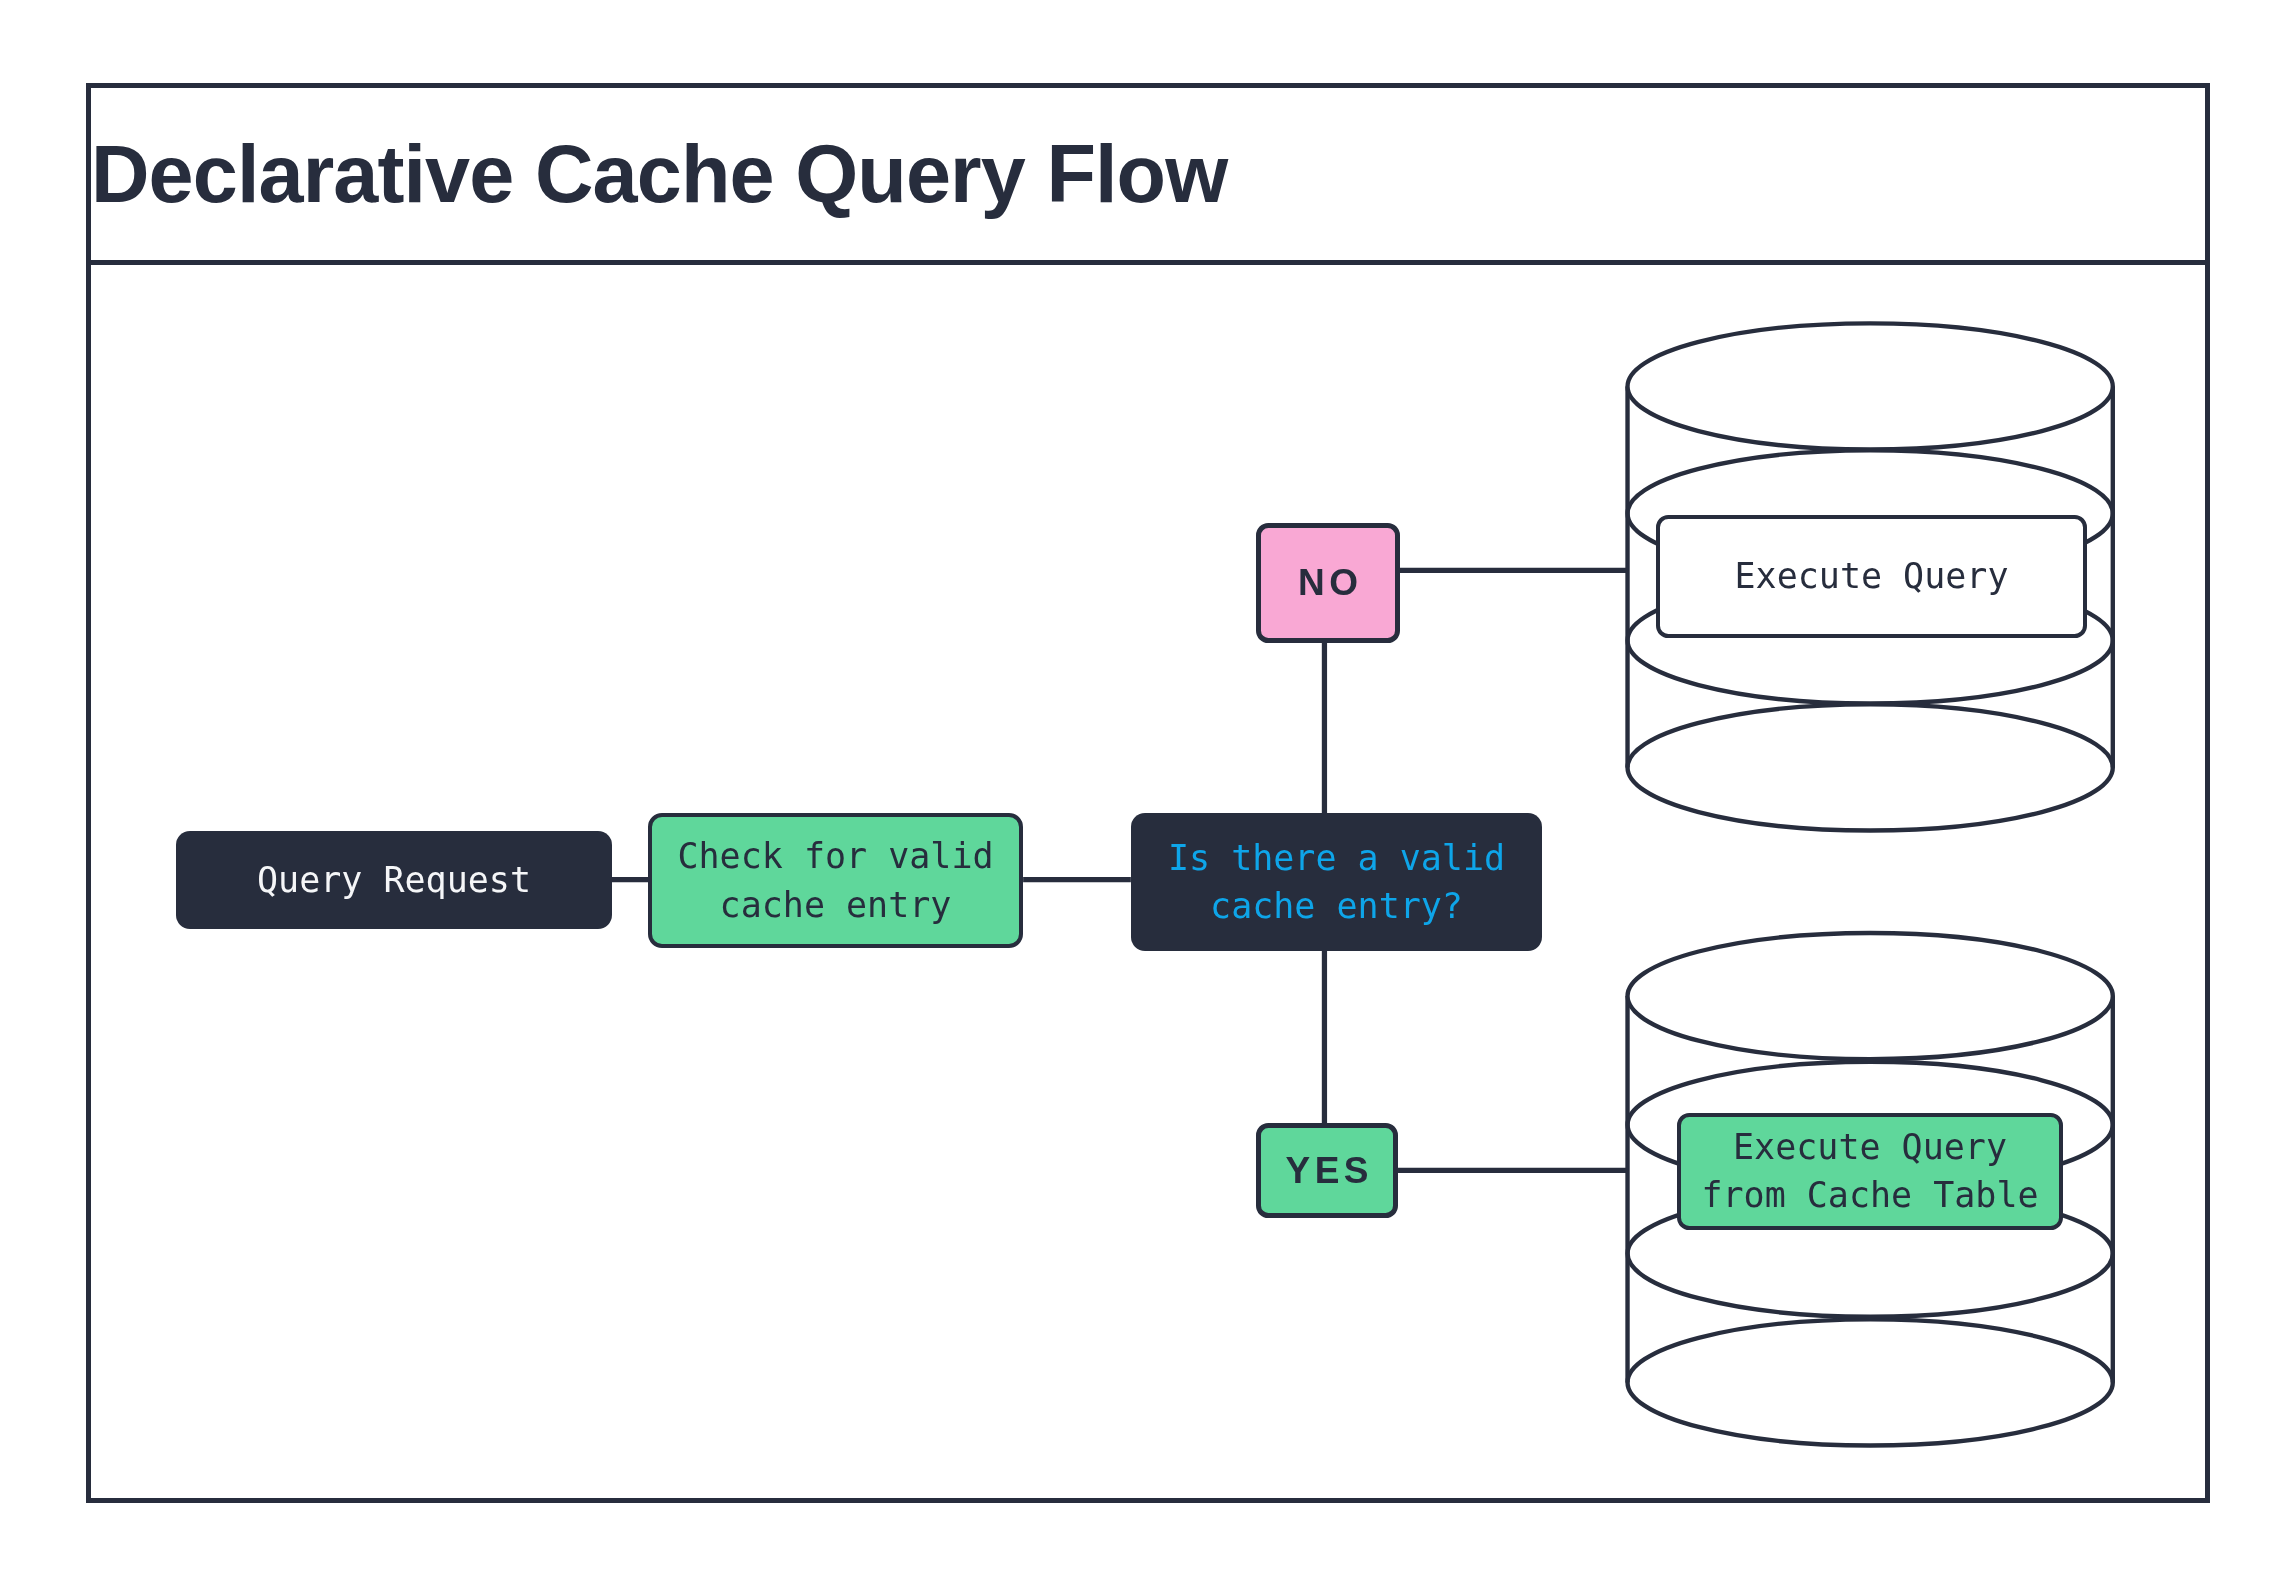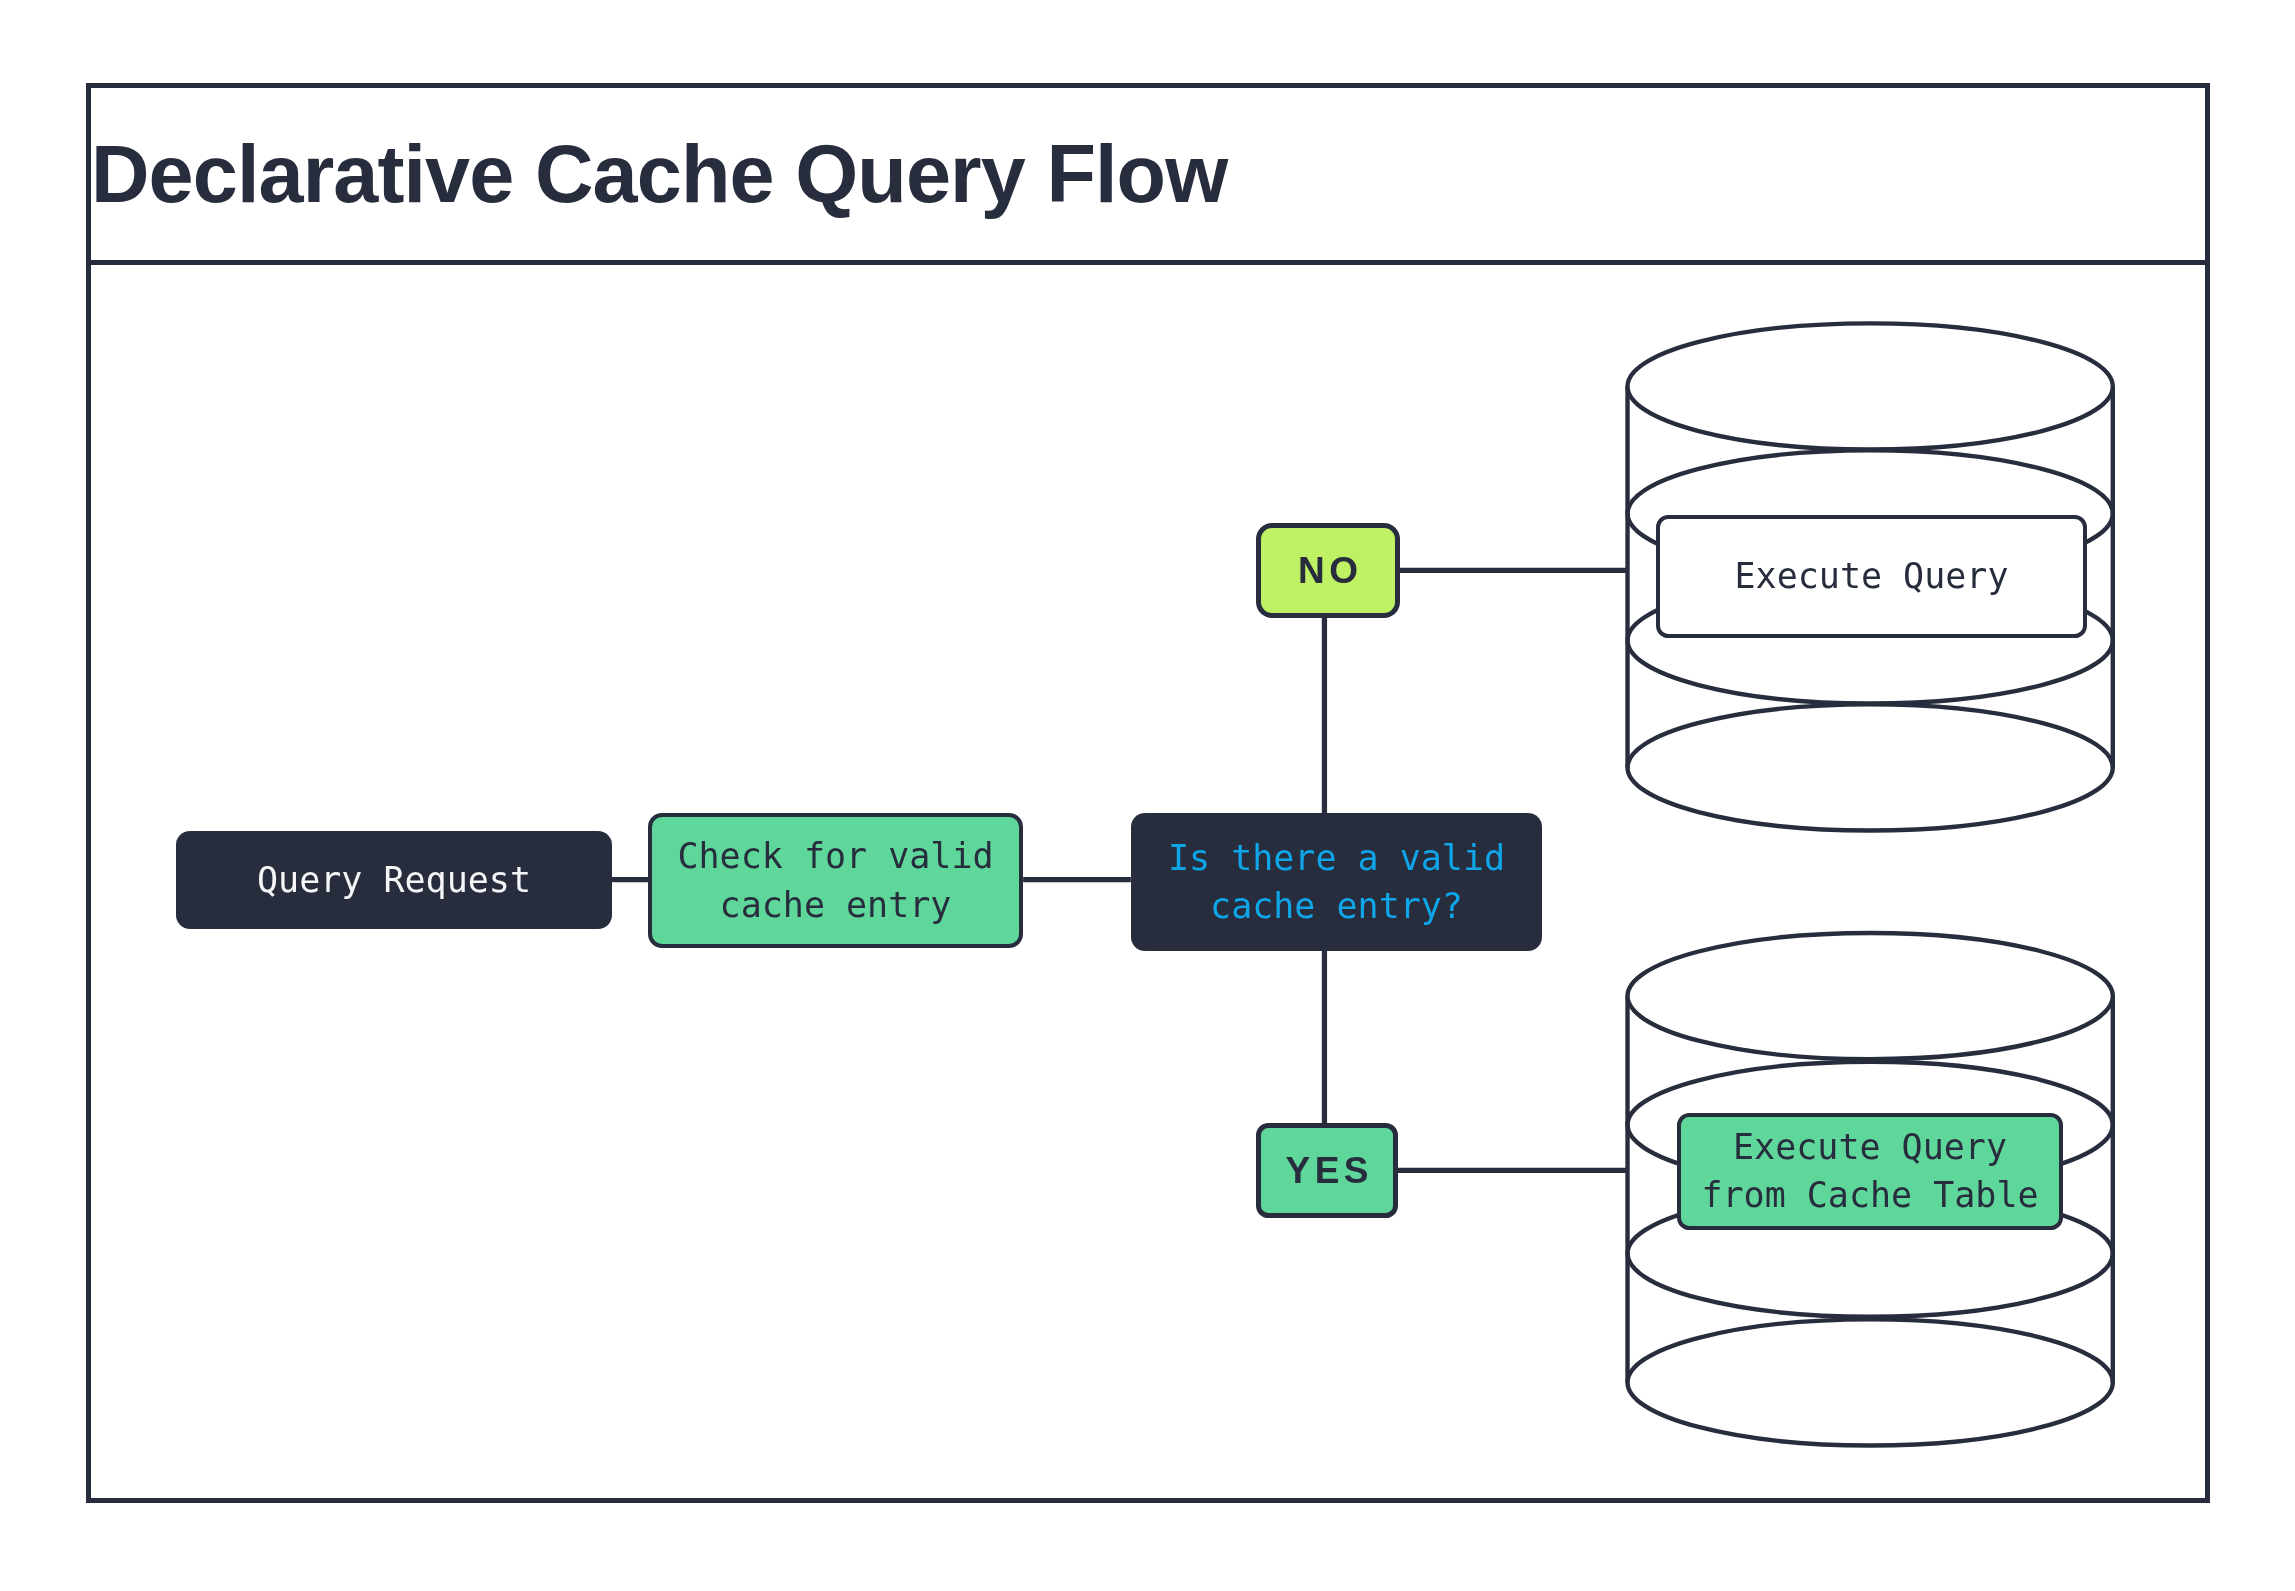--- a/index.html
+++ b/index.html
@@ -73,21 +73,21 @@
     justify-content: center;
     font-family: "Liberation Sans", sans-serif;
     font-weight: 700;
     font-size: 37px;
     letter-spacing: 4.4px;
     border: 5.3px solid #272D3D;
     border-radius: 12.3px;
     color: #272D3D;
     text-indent: 4.4px; 
   }
-  .branch-no  { left: 1256px; top: 523px; width: 144px; height: 95px; background: #bef264; border-radius: 16px; }
+  .branch-no  { left: 1256px; top: 523px; width: 144px; height: 120px; background: #f9a8d4; }
   .branch-yes { left: 1256px; top: 1123px; width: 142px; height: 95px; background: #5FD79B; }
 
   .db-label {
     position: absolute;
     display: flex;
     flex-direction: column;
     align-items: center;
     justify-content: center;
     text-align: center;
     font-family: "DejaVu Sans Mono", monospace;

